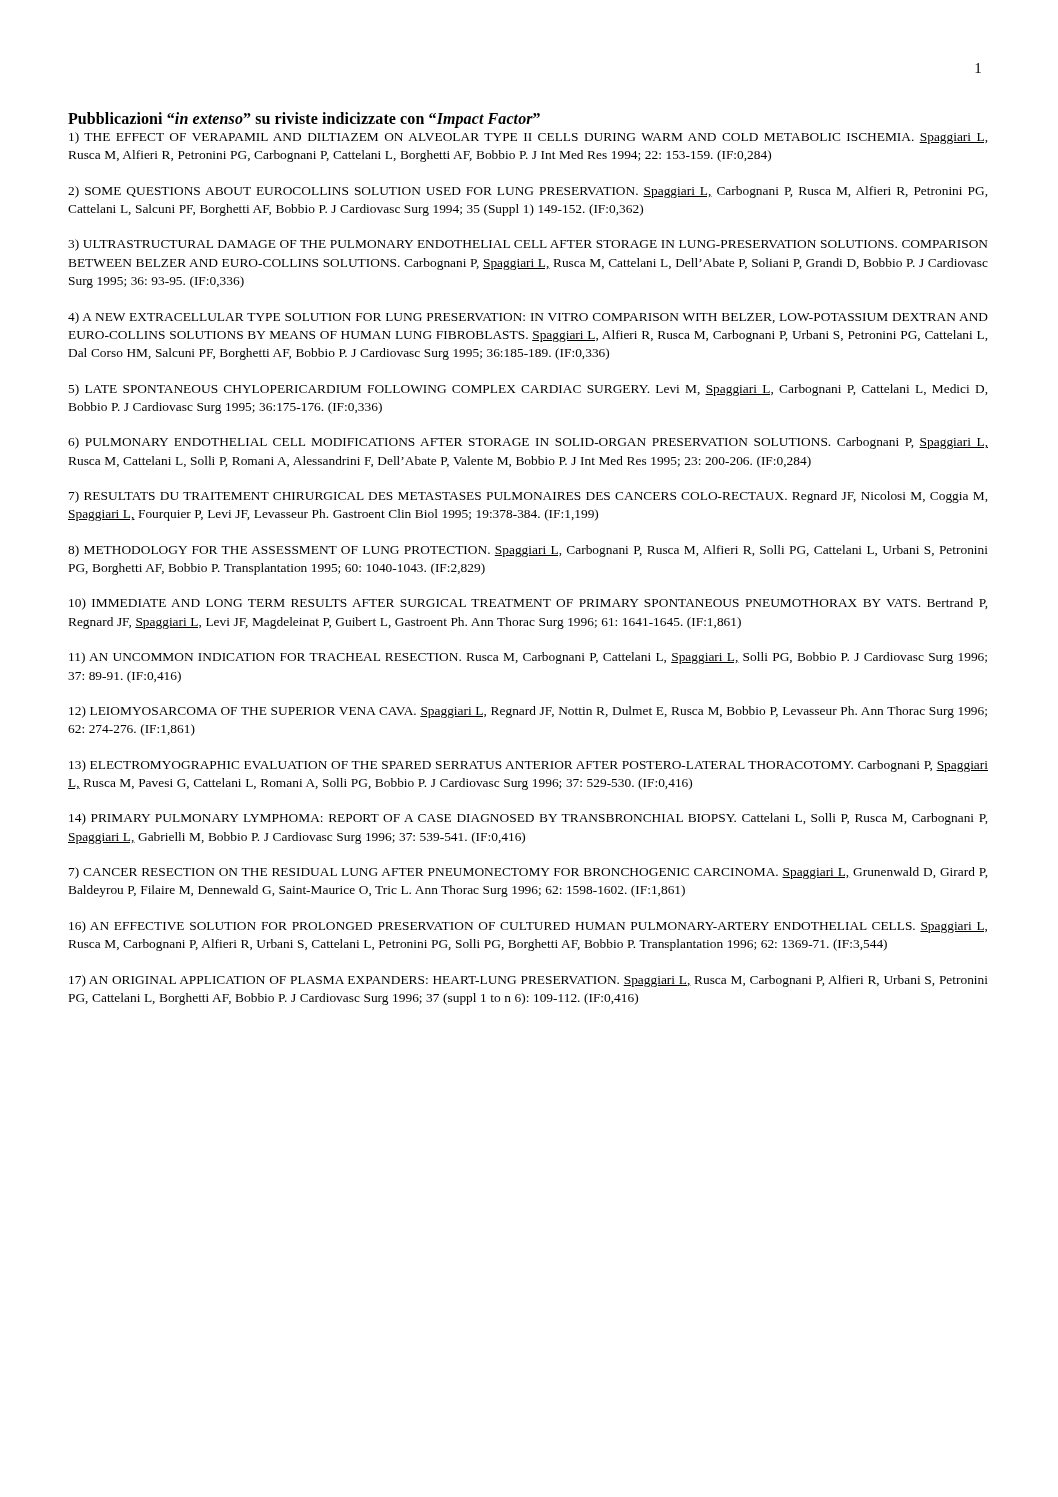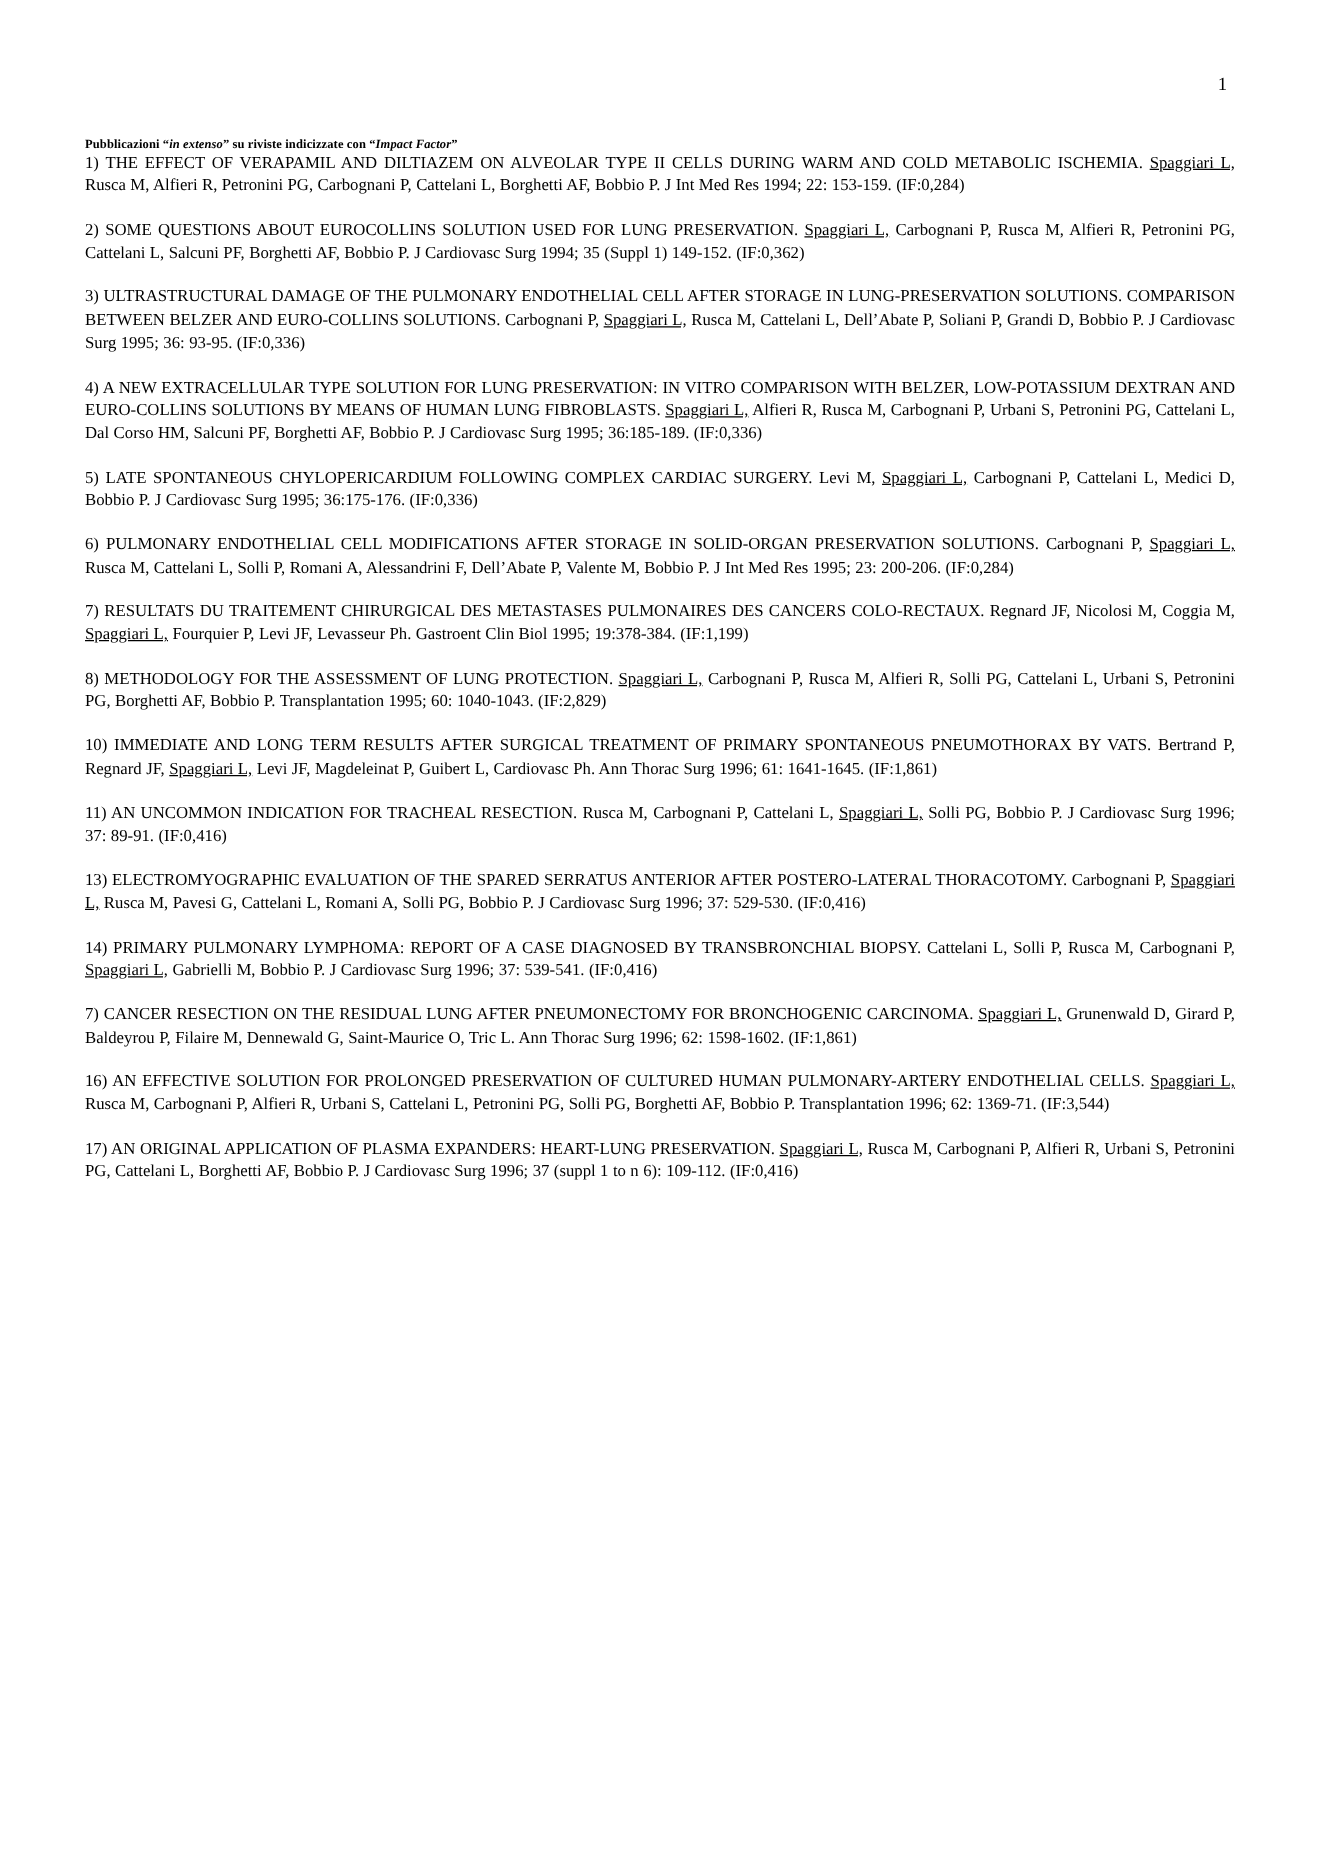--- a/index.html
+++ b/index.html
@@ -26,21 +26,21 @@
     margin: 0 6px 0 0;
     letter-spacing: 0.2px;
   }
   .doc-title {
     font-size: 16.5px;
     font-weight: bold;
     letter-spacing: 0.3px;
     margin-top: 64px;
   }
   .subtitle {
-    font-size: 10px;
+    font-size: 16px;
     font-weight: bold;
     margin-top: 33px;
     letter-spacing: 0.1px;
   }
   .subtitle .ital {
     font-style: italic;
   }
   .entries {
   }
   .entry {
@@ -68,22 +68,23 @@
 
   <div class="entries" id="entries">
       <div class="entry"><span>1) </span><span>THE EFFECT OF VERAPAMIL AND DILTIAZEM ON ALVEOLAR TYPE II CELLS  DURING WARM AND COLD METABOLIC ISCHEMIA. </span><u>Spaggiari L,</u> <span>Rusca M, Alfieri R, Petronini PG, Carbognani P, Cattelani L, Borghetti AF, Bobbio P. </span><span>J Int Med Res 1994; 22: 153-159. (IF:0,284)</span></div>
       <div class="entry"><span>2) </span><span>SOME QUESTIONS ABOUT EUROCOLLINS SOLUTION USED FOR LUNG PRESERVATION. </span><u>Spaggiari L,</u> <span>Carbognani P, Rusca M, Alfieri R, Petronini PG, Cattelani L, Salcuni PF, Borghetti AF, Bobbio P. </span><span>J Cardiovasc Surg  1994; 35 (Suppl 1) 149-152. (IF:0,362)</span></div>
       <div class="entry"><span>3) </span><span>ULTRASTRUCTURAL DAMAGE OF THE PULMONARY ENDOTHELIAL CELL AFTER STORAGE  IN  LUNG-PRESERVATION SOLUTIONS.  COMPARISON BETWEEN BELZER AND EURO-COLLINS SOLUTIONS. </span><span>Carbognani P, </span><u>Spaggiari L,</u> <span>Rusca M, Cattelani L, Dell’Abate P, Soliani P, Grandi D, Bobbio P. </span><span>J Cardiovasc Surg 1995; 36: 93-95. (IF:0,336)</span></div>
       <div class="entry"><span>4) </span><span>A NEW EXTRACELLULAR TYPE SOLUTION FOR LUNG PRESERVATION: IN VITRO COMPARISON WITH BELZER, LOW-POTASSIUM DEXTRAN AND EURO-COLLINS SOLUTIONS BY MEANS OF HUMAN LUNG FIBROBLASTS. </span><u>Spaggiari L,</u> <span>Alfieri R, Rusca M, Carbognani P, Urbani S, Petronini PG, Cattelani L, Dal Corso HM, Salcuni PF, Borghetti AF, Bobbio P. </span><span>J Cardiovasc Surg 1995; 36:185-189. (IF:0,336)</span></div>
       <div class="entry"><span>5) </span><span>LATE SPONTANEOUS CHYLOPERICARDIUM FOLLOWING COMPLEX CARDIAC SURGERY. </span><span>Levi M, </span><u>Spaggiari L,</u> <span>Carbognani P, Cattelani L, Medici D, Bobbio P. </span><span>J Cardiovasc Surg 1995; 36:175-176. (IF:0,336)</span></div>
       <div class="entry"><span>6) </span><span>PULMONARY ENDOTHELIAL CELL MODIFICATIONS AFTER STORAGE IN SOLID-ORGAN PRESERVATION SOLUTIONS. </span><span>Carbognani P, </span><u>Spaggiari L,</u> <span>Rusca M, Cattelani L, Solli P, Romani A, Alessandrini F, Dell’Abate P, Valente M, Bobbio P. </span><span>J Int Med Res 1995; 23: 200-206. (IF:0,284)</span></div>
       <div class="entry"><span>7) </span><span>RESULTATS DU TRAITEMENT CHIRURGICAL DES METASTASES PULMONAIRES DES CANCERS COLO-RECTAUX. </span><span>Regnard JF, Nicolosi M, Coggia M, </span><u>Spaggiari L,</u> <span>Fourquier P, Levi JF, Levasseur Ph. </span><span>Gastroent Clin Biol 1995; 19:378-384. (IF:1,199)</span></div>
       <div class="entry"><span>8) </span><span>METHODOLOGY FOR THE ASSESSMENT OF LUNG PROTECTION. </span><u>Spaggiari L,</u> <span>Carbognani P, Rusca M, Alfieri R, Solli PG, Cattelani L, Urbani S, Petronini PG, Borghetti AF, Bobbio P. </span><span>Transplantation  1995; 60: 1040-1043. (IF:2,829)</span></div>
-      <div class="entry"><span>10) </span><span>IMMEDIATE AND LONG TERM RESULTS AFTER SURGICAL TREATMENT OF PRIMARY SPONTANEOUS PNEUMOTHORAX BY VATS. </span><span>Bertrand P, Regnard JF, </span><u>Spaggiari L,</u> <span>Levi JF, Magdeleinat P, Guibert L, Cardiovasc Ph. </span><span>Ann Thorac Surg 1996; 61: 1641-1645. (IF:1,861)</span></div>
+      <div class="entry"><span>10) </span><span>IMMEDIATE AND LONG TERM RESULTS AFTER SURGICAL TREATMENT OF PRIMARY SPONTANEOUS PNEUMOTHORAX BY VATS. </span><span>Bertrand P, Regnard JF, </span><u>Spaggiari L,</u> <span>Levi JF, Magdeleinat P, Guibert L, Gastroent Ph. </span><span>Ann Thorac Surg 1996; 61: 1641-1645. (IF:1,861)</span></div>
       <div class="entry"><span>11) </span><span>AN UNCOMMON INDICATION FOR TRACHEAL RESECTION. </span><span>Rusca M, Carbognani P,  Cattelani L, </span><u>Spaggiari L,</u> <span>Solli PG, Bobbio P. </span><span>J Cardiovasc Surg 1996; 37: 89-91. (IF:0,416)</span></div>
+      <div class="entry"><span>12) </span><span>LEIOMYOSARCOMA OF THE SUPERIOR VENA CAVA. </span><u>Spaggiari L,</u> <span>Regnard JF, Nottin R, Dulmet E, Rusca M, Bobbio P, Levasseur Ph. </span><span>Ann Thorac Surg 1996; 62: 274-276. (IF:1,861)</span></div>
       <div class="entry"><span>13) </span><span>ELECTROMYOGRAPHIC EVALUATION OF THE SPARED SERRATUS ANTERIOR AFTER POSTERO-LATERAL THORACOTOMY. </span><span>Carbognani P, </span><u>Spaggiari L,</u> <span>Rusca M, Pavesi G, Cattelani L, Romani A, Solli PG, Bobbio P. </span><span>J Cardiovasc Surg 1996; 37: 529-530. (IF:0,416)</span></div>
       <div class="entry"><span>14) </span><span>PRIMARY PULMONARY LYMPHOMA: REPORT OF A CASE DIAGNOSED BY TRANSBRONCHIAL BIOPSY. </span><span>Cattelani L, Solli P, Rusca M, Carbognani P, </span><u>Spaggiari L,</u> <span>Gabrielli M, Bobbio P. </span><span>J Cardiovasc Surg 1996; 37: 539-541. (IF:0,416)</span></div>
       <div class="entry"><span>7) </span><span>CANCER RESECTION ON THE RESIDUAL LUNG AFTER PNEUMONECTOMY FOR BRONCHOGENIC CARCINOMA. </span><u>Spaggiari L,</u> <span>Grunenwald D, Girard P, Baldeyrou P, Filaire M, Dennewald G, Saint-Maurice O, Tric L. </span><span>Ann Thorac Surg 1996; 62: 1598-1602. (IF:1,861)</span></div>
       <div class="entry"><span>16) </span><span>AN EFFECTIVE SOLUTION FOR PROLONGED PRESERVATION OF CULTURED HUMAN PULMONARY-ARTERY ENDOTHELIAL CELLS. </span><u>Spaggiari L,</u> <span>Rusca M, Carbognani P, Alfieri R, Urbani S, Cattelani L, Petronini PG, Solli PG, Borghetti AF, Bobbio P. </span><span>Transplantation 1996; 62: 1369-71. (IF:3,544)</span></div>
       <div class="entry"><span>17) </span><span>AN ORIGINAL APPLICATION OF PLASMA EXPANDERS: HEART-LUNG PRESERVATION. </span><u>Spaggiari L,</u> <span>Rusca M, Carbognani P, Alfieri R, Urbani S, Petronini PG, Cattelani L, Borghetti AF, Bobbio P. </span><span>J Cardiovasc Surg 1996; 37 (suppl 1 to n 6): 109-112. (IF:0,416)</span></div>
     </div>
 
 </div>
 
 </body></html>

